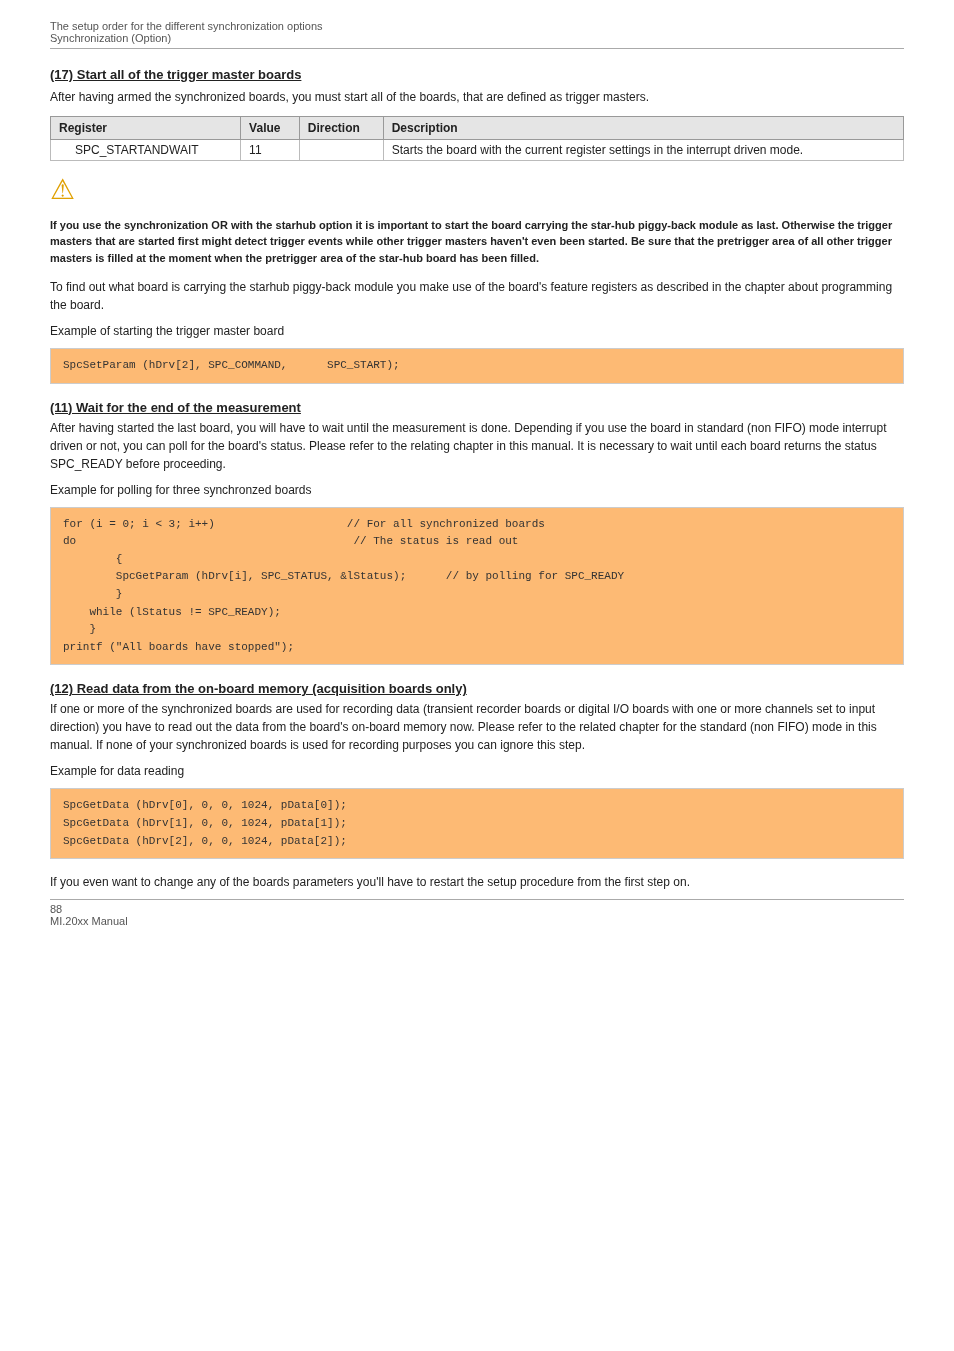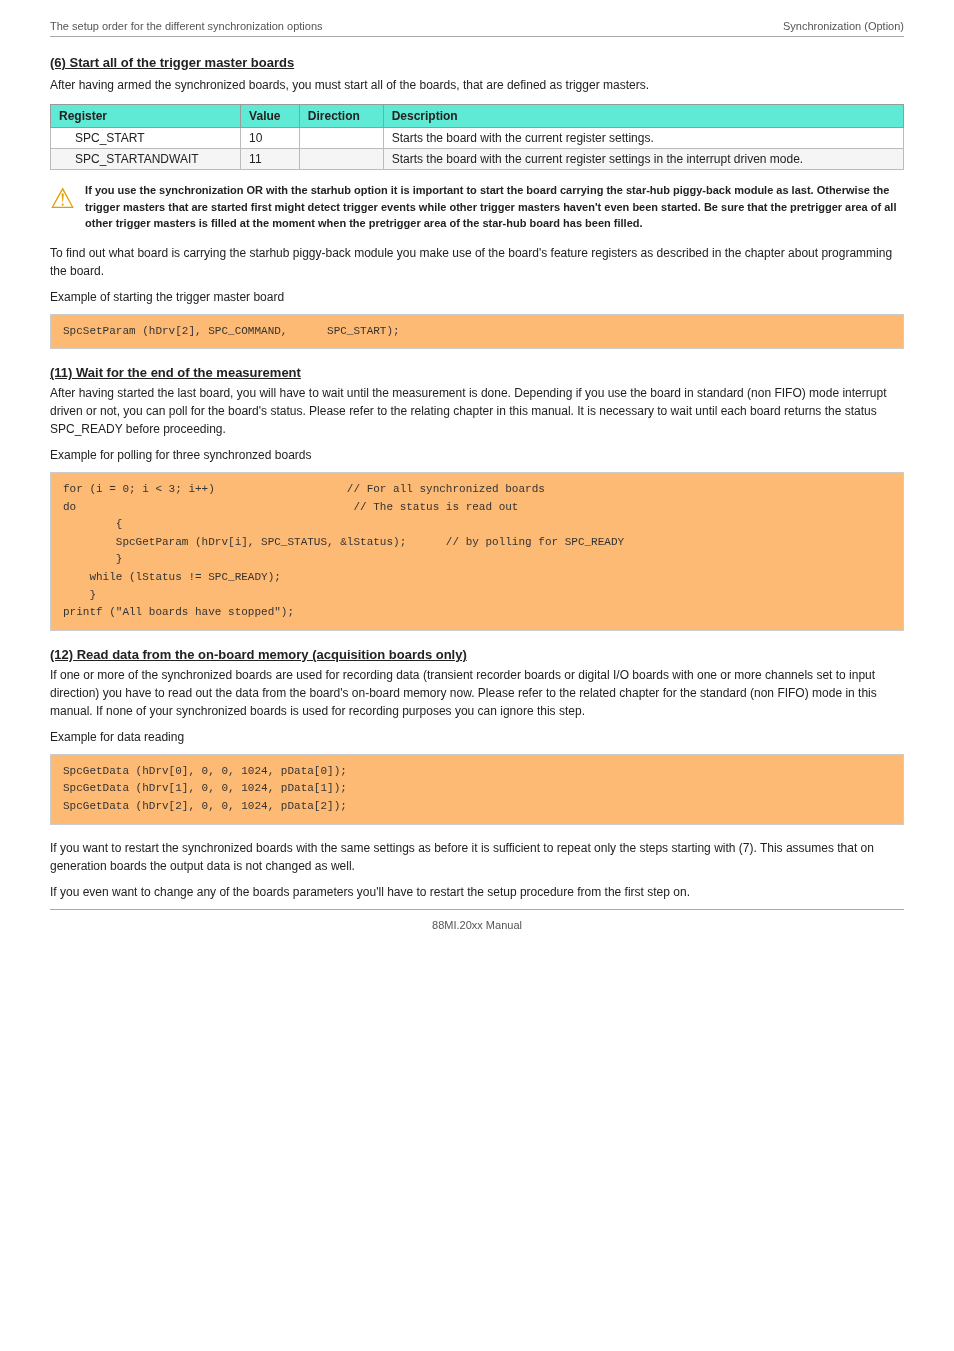--- a/index.html
+++ b/index.html
@@ -1,15 +1,15 @@
 <!DOCTYPE html>
 <html><head>
   <meta charset="utf-8">
   <style>
-    * { margin: 0; padding: 0; box-sizing: border-box; }
+    * { margin: 0; padding: 0; box-sizing: border-box; flex-direction: column; }
     body {
       font-family: Arial, Helvetica, sans-serif;
       font-size: 12px;
       color: #222;
       background: #fff;
       width: 954px;
       min-height: 1351px;
       padding: 20px 50px 40px 50px;
     }
     .header-line {
@@ -32,21 +32,21 @@
       line-height: 1.5;
       margin-bottom: 8px;
     }
     table {
       border-collapse: collapse;
       width: 100%;
       margin: 10px 0 12px 0;
       font-size: 12px;
     }
     table th {
-      background: #5eead4;
+      background: #e5e5e5;
       border: 1px solid #999;
       padding: 4px 8px;
       text-align: left;
       font-weight: bold;
     }
     table td {
       border: 1px solid #bbb;
       padding: 3px 8px;
     }
     table tr:nth-child(even) td {
@@ -81,55 +81,49 @@
       white-space: pre;
       line-height: 1.6;
       color: #333;
     }
     .footer-line {
       display: flex;
       justify-content: center;
       font-size: 11px;
       color: #555;
       border-top: 1px solid #aaa;
-      padding-top: 9px;
+      padding-top: 3px;
     }
     .sub-section {
       margin-top: 16px;
       margin-bottom: 4px;
     }
   </style>
 </head>
 <body>
 
 <div class="header-line">
   <span>The setup order for the different synchronization options</span>
   <span>Synchronization (Option)</span>
 </div>
 
 <div>
-  <div class="section-title">(6) Start all of the trigger master boards</div>
+  <div class="section-title">(17) Start all of the trigger master boards</div>
   <p>After having armed the synchronized boards, you must start all of the boards, that are defined as trigger masters.</p>
 
   <table>
     <thead>
       <tr>
         <th>Register</th>
         <th>Value</th>
         <th>Direction</th>
         <th>Description</th>
       </tr>
     </thead>
     <tbody>
-      <tr>
-        <td style="padding-left:24px;">SPC_START</td>
-        <td>10</td>
-        <td></td>
-        <td>Starts the board with the current register settings.</td>
-      </tr>
       <tr>
         <td style="padding-left:24px;">SPC_STARTANDWAIT</td>
         <td>11</td>
         <td></td>
         <td>Starts the board with the current register settings in the interrupt driven mode.</td>
       </tr>
     </tbody>
   </table>
 
 
@@ -162,21 +156,20 @@
 <div>
   <div class="section-title sub-section">(12) Read data from the on-board memory (acquisition boards only)</div>
   <p>If one or more of the synchronized boards are used for recording data (transient recorder boards or digital I/O boards with one or more channels set to input direction) you have to read out the data from the board's on-board memory now. Please refer to the related chapter for the standard (non FIFO) mode in this manual. If none of your synchronized boards is used for recording purposes you can ignore this step.</p>
   <p>Example for data reading</p>
   <div class="code-block">SpcGetData (hDrv[0], 0, 0, 1024, pData[0]);
 SpcGetData (hDrv[1], 0, 0, 1024, pData[1]);
 SpcGetData (hDrv[2], 0, 0, 1024, pData[2]);</div>
 </div>
 
 <div>
-  <p>If you want to restart the synchronized boards with the same settings as before it is sufficient to repeat only the steps starting with (7). This assumes that on generation boards the output data is not changed as well.</p>
   <p>If you even want to change any of the boards parameters you'll have to restart the setup procedure from the first step on.</p>
 </div>
 
 <div class="footer-line">
   <span>88</span>
   <span>MI.20xx Manual</span>
   <span></span>
 </div>
 
 </body></html>

